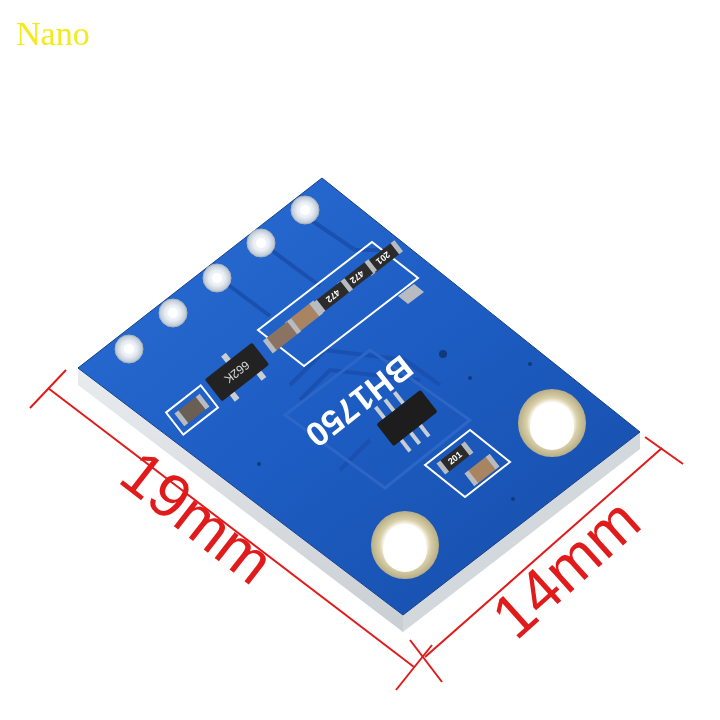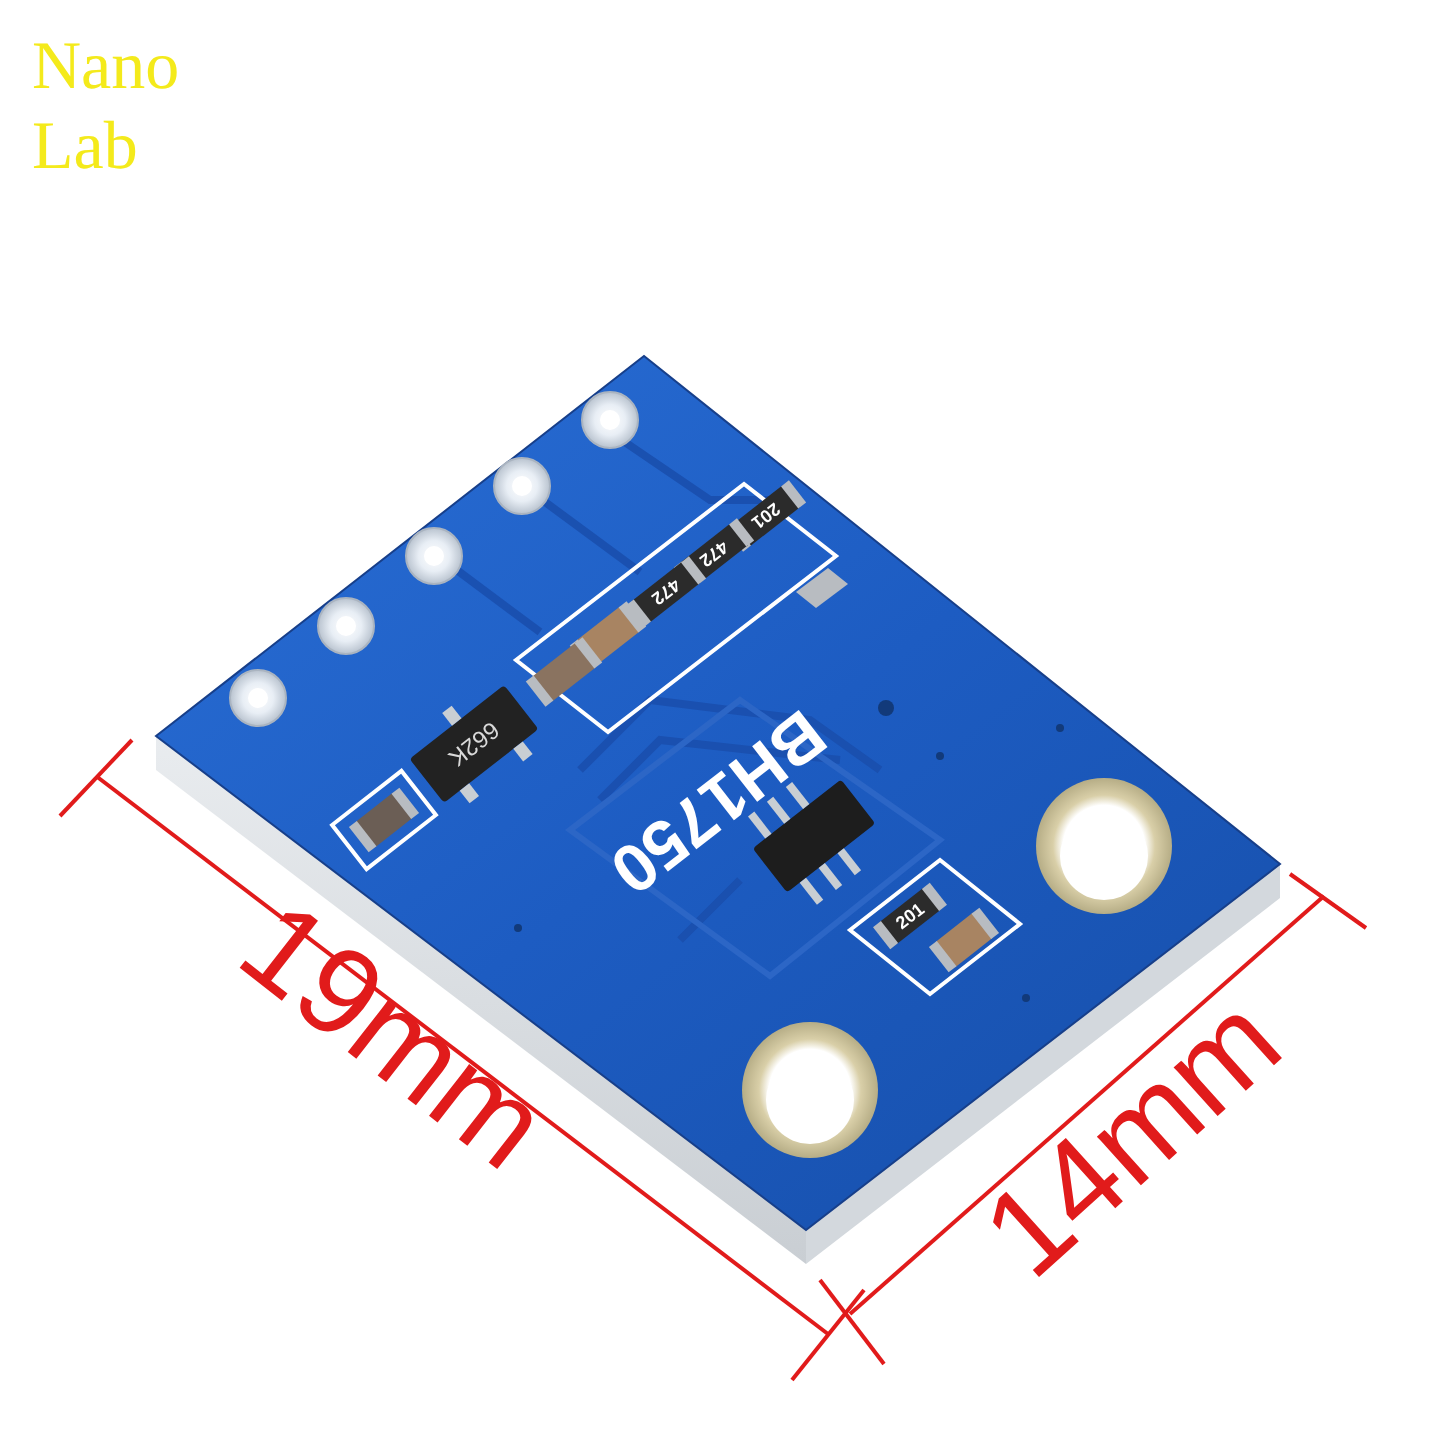--- a/index.html
+++ b/index.html
@@ -1,30 +1,29 @@
 <!DOCTYPE html>
 <html><head>
   <meta charset="utf-8">
   <style>
     html, body { margin: 0; padding: 0; background: #ffffff; }
     body { width: 720px; height: 720px; position: relative; overflow: hidden; font-family: "Liberation Sans", sans-serif; }
-    .watermark { position: absolute; left: 16px; top: 14px; color: #f4ea1b; font-family: "Liberation Serif", serif; font-size: 34px; line-height: 40px; }
+    .watermark { position: absolute; left: 16px; top: 14px; color: #f4ea1b; font-family: "Liberation Serif", serif; font-size: 34px; line-height: 40px; text-align: right; }
     .watermark div { white-space: nowrap; }
     svg.scene { position: absolute; left: 0; top: 0; }
     .dim-text { font-family: "Liberation Sans", sans-serif; fill: #e11b1b; font-size: 62px; }
     .silk-text { font-family: "Liberation Sans", sans-serif; fill: #ffffff; font-weight: bold; }
     .chip-text { font-family: "Liberation Sans", sans-serif; fill: #d9d9d9; font-size: 12px; }
     .res-text { font-family: "Liberation Sans", sans-serif; fill: #ffffff; font-size: 9px; font-weight: bold; }
   </style>
 </head>
 <body>
 
 <div class="watermark">
   <div>Nano</div>
-  <div>Lab</div>
 </div>
 
 <svg class="scene" width="720" height="720" viewBox="0 0 720 720">
   <defs>
     <linearGradient id="pcbGrad" x1="0" y1="0" x2="1" y2="1">
       <stop offset="0" stop-color="#2a6fd6"></stop>
       <stop offset="0.5" stop-color="#1d5cc2"></stop>
       <stop offset="1" stop-color="#164ea8"></stop>
     </linearGradient>
     <linearGradient id="edgeGrad" x1="0" y1="0" x2="0" y2="1">

